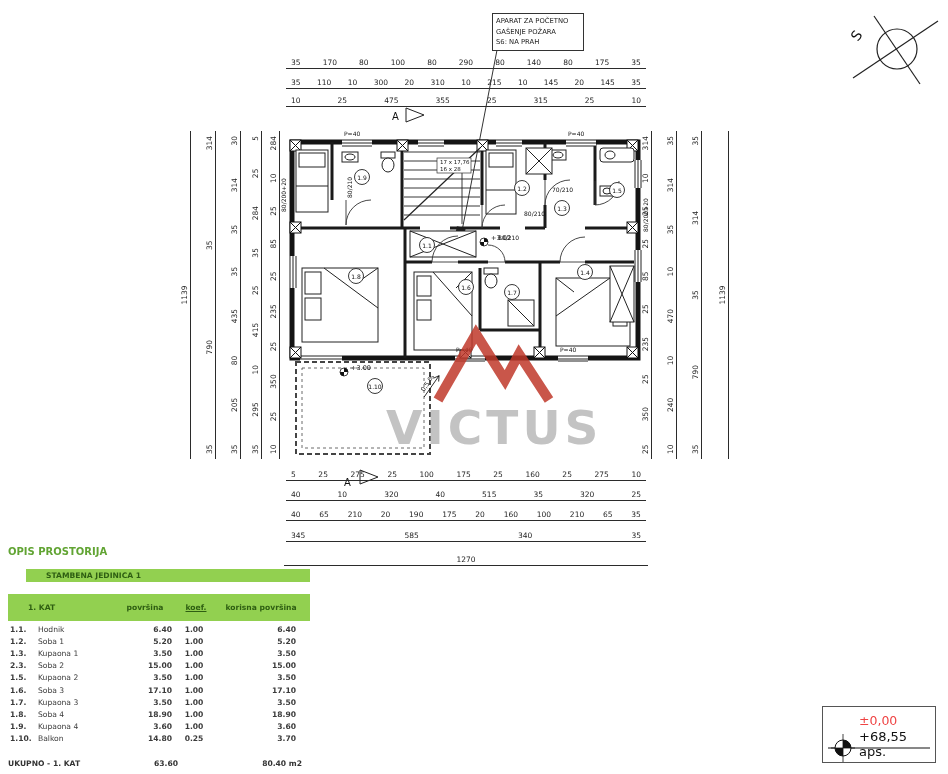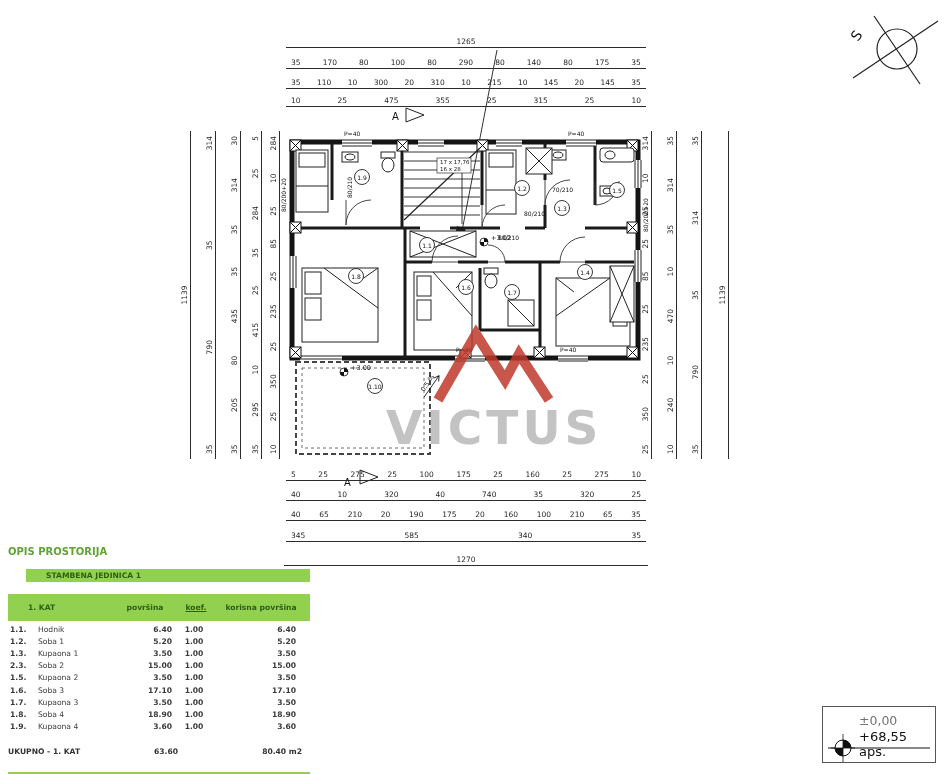--- a/index.html
+++ b/index.html
@@ -12,21 +12,21 @@
     align-items:flex-end;font-size:7.5px;color:#1e1e1e;line-height:10px;}
   .dim::after{content:"";position:absolute;left:-4px;right:-4px;bottom:-1px;border-bottom:1px solid #2b2b2b;}
   .dim .bl-item{white-space:nowrap;padding:0 1px;background:transparent;}
   .dim.center{justify-content:center;}
   .dim.v{transform-origin:0 100%;transform:rotate(-90deg);}
   
   .firebox{left:492px;top:13px;width:84px;border:1px solid #333;background:#fff;
     font-size:6.8px;line-height:1.55;padding:2px 3px;color:#222;}
   
   .levelbox{left:822px;top:706px;width:112px;height:55px;border:1.5px solid #555;}
-  .levelbox .l1{position:absolute;left:36px;top:6px;font-size:12.5px;color:#737373;}
+  .levelbox .l1{position:absolute;left:36px;top:6px;font-size:12.5px;color:#ef4444;}
   .levelbox .l2{position:absolute;left:36px;top:22px;font-size:13px;color:#111;}
   
   .tablewrap{left:8px;top:546px;width:302px;font-size:7.6px;color:#3a3a3a;}
   .t-title{color:#61a433;font-weight:bold;font-size:10px;margin-bottom:12px;}
   .greenbar{background:#92d050;color:#2e5e12;font-weight:bold;padding:2px 4px 2px 20px;}
   .t-head{display:flex;background:#92d050;color:#2e5e12;font-weight:bold;
     padding:9px 0;margin-top:12px;}
   .t-head .h0{width:88px;padding-left:20px;}
   .t-head .h1{width:58px;text-align:center;}
   .t-head .h2{width:44px;text-align:center;text-decoration:underline;}
@@ -351,24 +351,26 @@
   </g>
 
   <g>
     <path d="M828,748 H930" stroke="#111" stroke-width="1"></path>
     <circle cx="843" cy="748" r="8" fill="#fff" stroke="#111" stroke-width="1"></circle>
     <path d="M843,740 A8,8 0 0 1 851,748 L843,748 Z M843,756 A8,8 0 0 1 835,748 L843,748 Z" fill="#111"></path>
     <path d="M843,734 V762 M831,748 H855" stroke="#111" stroke-width="0.8"></path>
   </g>
 </svg>
 
-
-<div class="dim center" style="left:290px;top:36px;width:352px">
-      <span class="bl-item">1265</span>
-    </div>
+<div class="ov firebox">
+  <div>APARAT ZA POČETNO</div>
+  <div>GAŠENJE POŽARA</div>
+  <div>S6: NA PRAH</div>
+</div>
+
 <div class="dim" style="left:290px;top:57px;width:352px">
       <span class="bl-item">35</span>
       <span class="bl-item">170</span>
       <span class="bl-item">80</span>
       <span class="bl-item">100</span>
       <span class="bl-item">80</span>
       <span class="bl-item">290</span>
       <span class="bl-item">80</span>
       <span class="bl-item">140</span>
       <span class="bl-item">80</span>
@@ -412,21 +414,21 @@
       <span class="bl-item">160</span>
       <span class="bl-item">25</span>
       <span class="bl-item">275</span>
       <span class="bl-item">10</span>
     </div>
 <div class="dim" style="left:290px;top:489px;width:352px">
       <span class="bl-item">40</span>
       <span class="bl-item">10</span>
       <span class="bl-item">320</span>
       <span class="bl-item">40</span>
-      <span class="bl-item">740</span>
+      <span class="bl-item">515</span>
       <span class="bl-item">35</span>
       <span class="bl-item">320</span>
       <span class="bl-item">25</span>
     </div>
 <div class="dim" style="left:290px;top:509px;width:352px">
       <span class="bl-item">40</span>
       <span class="bl-item">65</span>
       <span class="bl-item">210</span>
       <span class="bl-item">20</span>
       <span class="bl-item">190</span>
@@ -589,20 +591,27 @@
           <span class="bl-cell c2">18.90</span>
           <span class="bl-cell c3">1.00</span>
           <span class="bl-cell c4">18.90</span>
         </div>
         <div class="bl-row">
           <span class="bl-cell c0">1.9.</span>
           <span class="bl-cell c1">Kupaona 4</span>
           <span class="bl-cell c2">3.60</span>
           <span class="bl-cell c3">1.00</span>
           <span class="bl-cell c4">3.60</span>
+        </div>
+        <div class="bl-row">
+          <span class="bl-cell c0">1.10.</span>
+          <span class="bl-cell c1">Balkon</span>
+          <span class="bl-cell c2">14.80</span>
+          <span class="bl-cell c3">0.25</span>
+          <span class="bl-cell c4">3.70</span>
         </div>
       </div>
   <div class="t-total">
     <span class="lab">UKUPNO - 1. KAT</span>
     <span class="p">63.60</span>
     <span class="k">80.40 m2</span>
   </div>
   <div class="t-grand">
     <span class="labs">
       <span style="display:block">UKUPNO</span>

